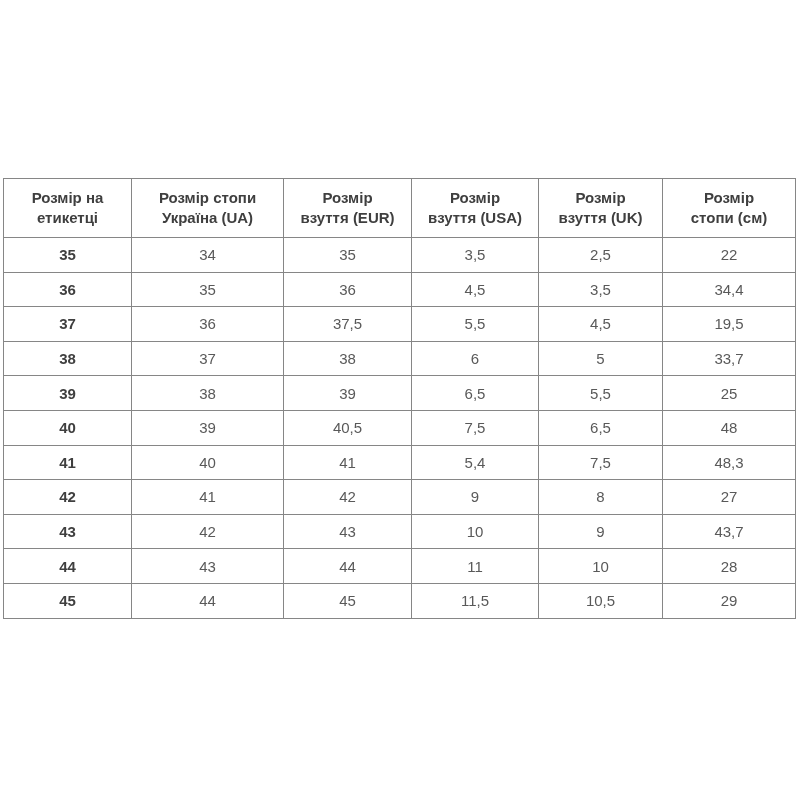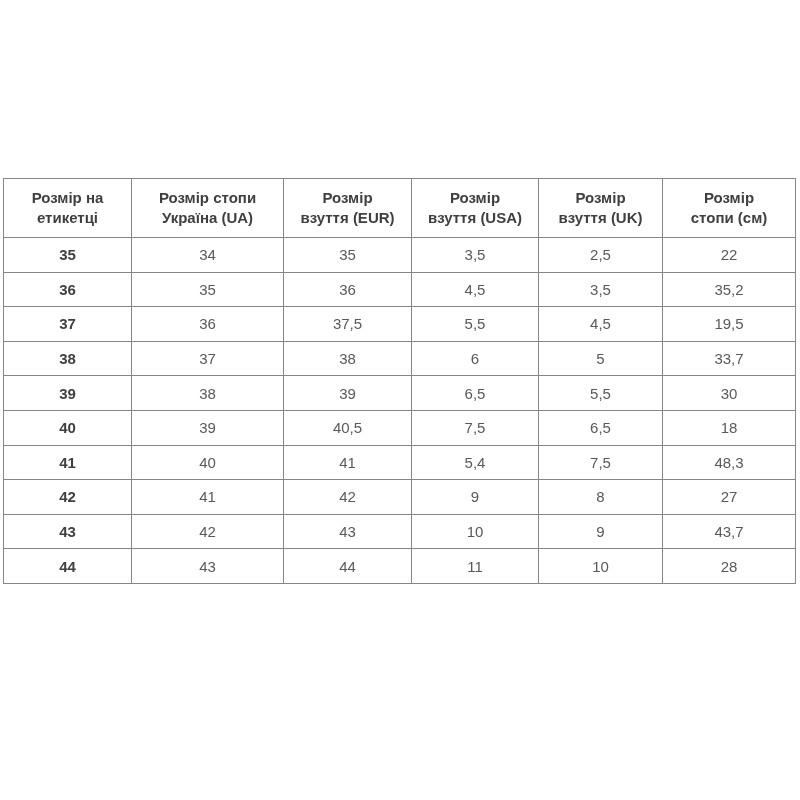--- a/index.html
+++ b/index.html
@@ -101,21 +101,21 @@
           <td>3,5</td>
           <td>2,5</td>
           <td>22</td>
         </tr>
         <tr>
           <td class="label-col">36</td>
           <td>35</td>
           <td>36</td>
           <td>4,5</td>
           <td>3,5</td>
-          <td>35,2</td>
+          <td>34,4</td>
         </tr>
         <tr>
           <td class="label-col">37</td>
           <td>36</td>
           <td>37,5</td>
           <td>5,5</td>
           <td>4,5</td>
           <td>19,5</td>
         </tr>
         <tr>
@@ -125,29 +125,29 @@
           <td>6</td>
           <td>5</td>
           <td>33,7</td>
         </tr>
         <tr>
           <td class="label-col">39</td>
           <td>38</td>
           <td>39</td>
           <td>6,5</td>
           <td>5,5</td>
-          <td>30</td>
+          <td>25</td>
         </tr>
         <tr>
           <td class="label-col">40</td>
           <td>39</td>
           <td>40,5</td>
           <td>7,5</td>
           <td>6,5</td>
-          <td>18</td>
+          <td>48</td>
         </tr>
         <tr>
           <td class="label-col">41</td>
           <td>40</td>
           <td>41</td>
           <td>5,4</td>
           <td>7,5</td>
           <td>48,3</td>
         </tr>
         <tr>
@@ -167,15 +167,23 @@
           <td>43,7</td>
         </tr>
         <tr>
           <td class="label-col">44</td>
           <td>43</td>
           <td>44</td>
           <td>11</td>
           <td>10</td>
           <td>28</td>
         </tr>
+        <tr>
+          <td class="label-col">45</td>
+          <td>44</td>
+          <td>45</td>
+          <td>11,5</td>
+          <td>10,5</td>
+          <td>29</td>
+        </tr>
       </tbody>
   </table>
 </div>
 
 </body></html>

